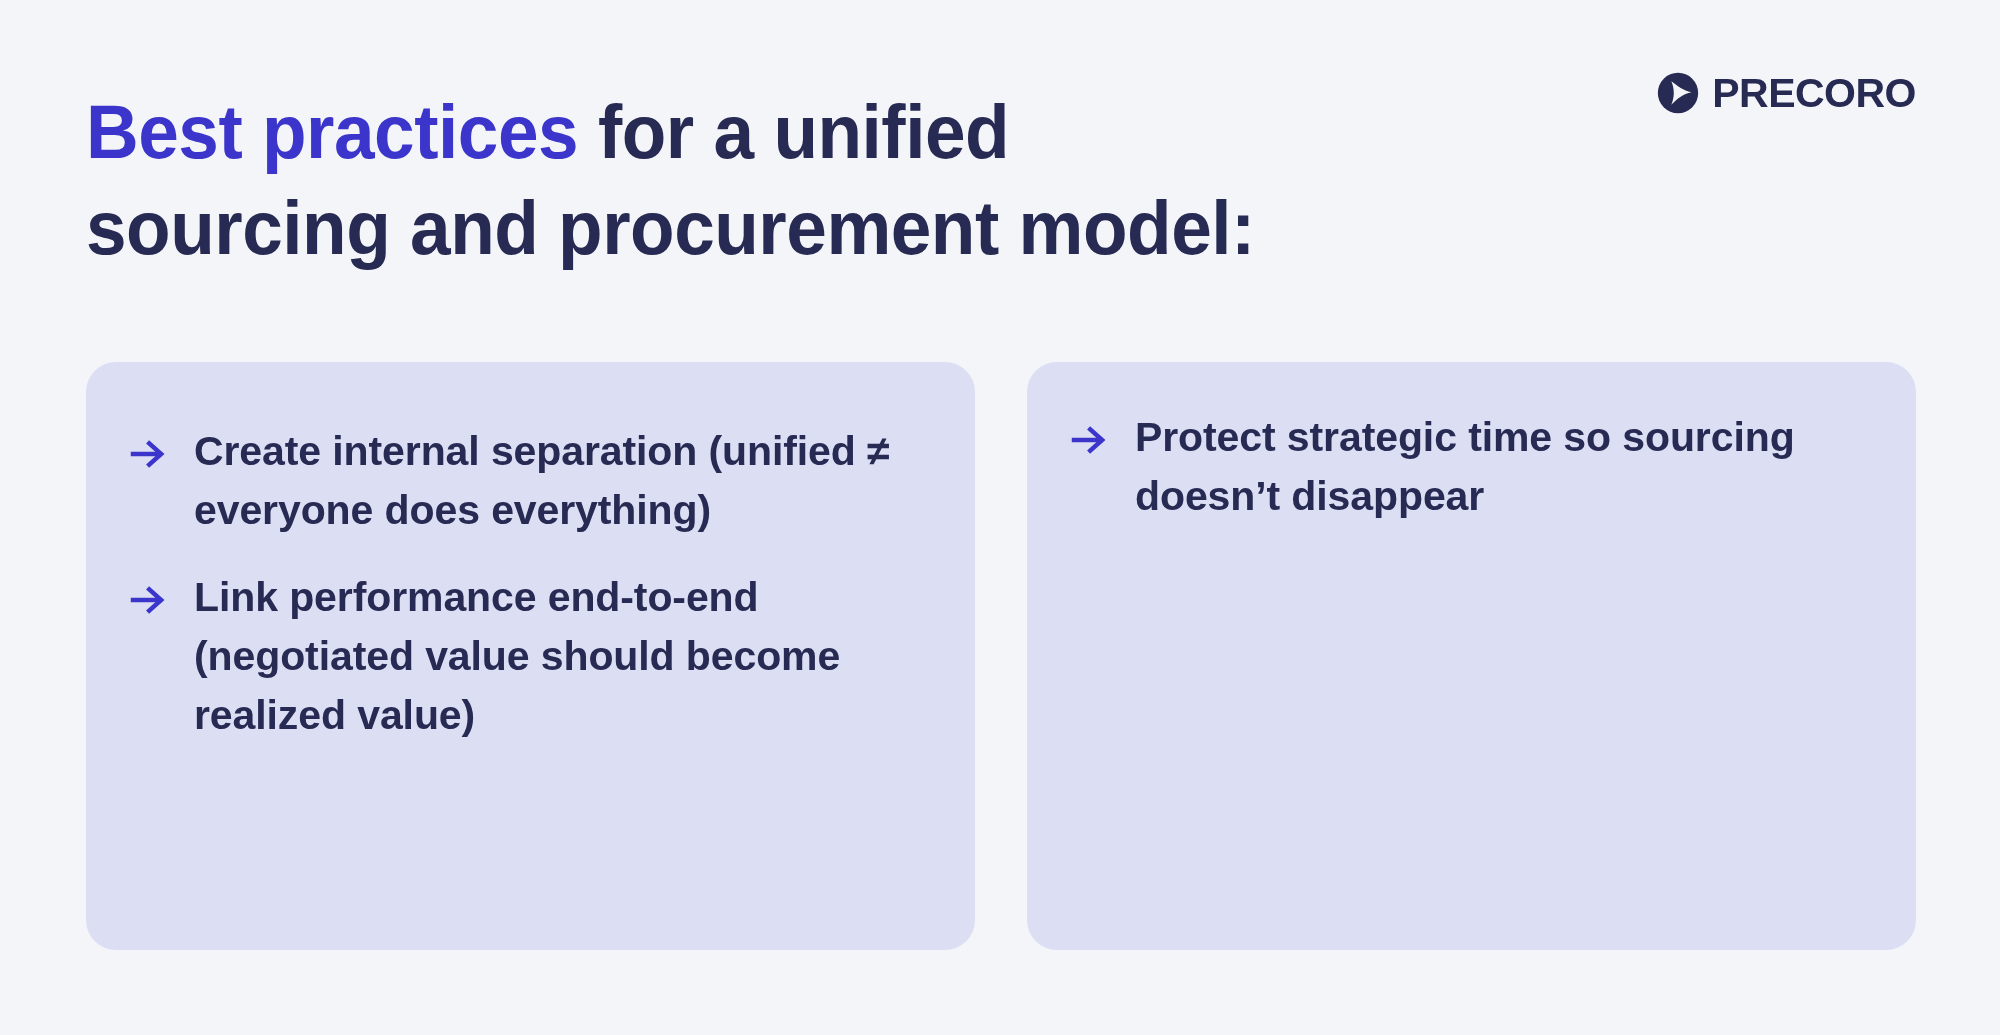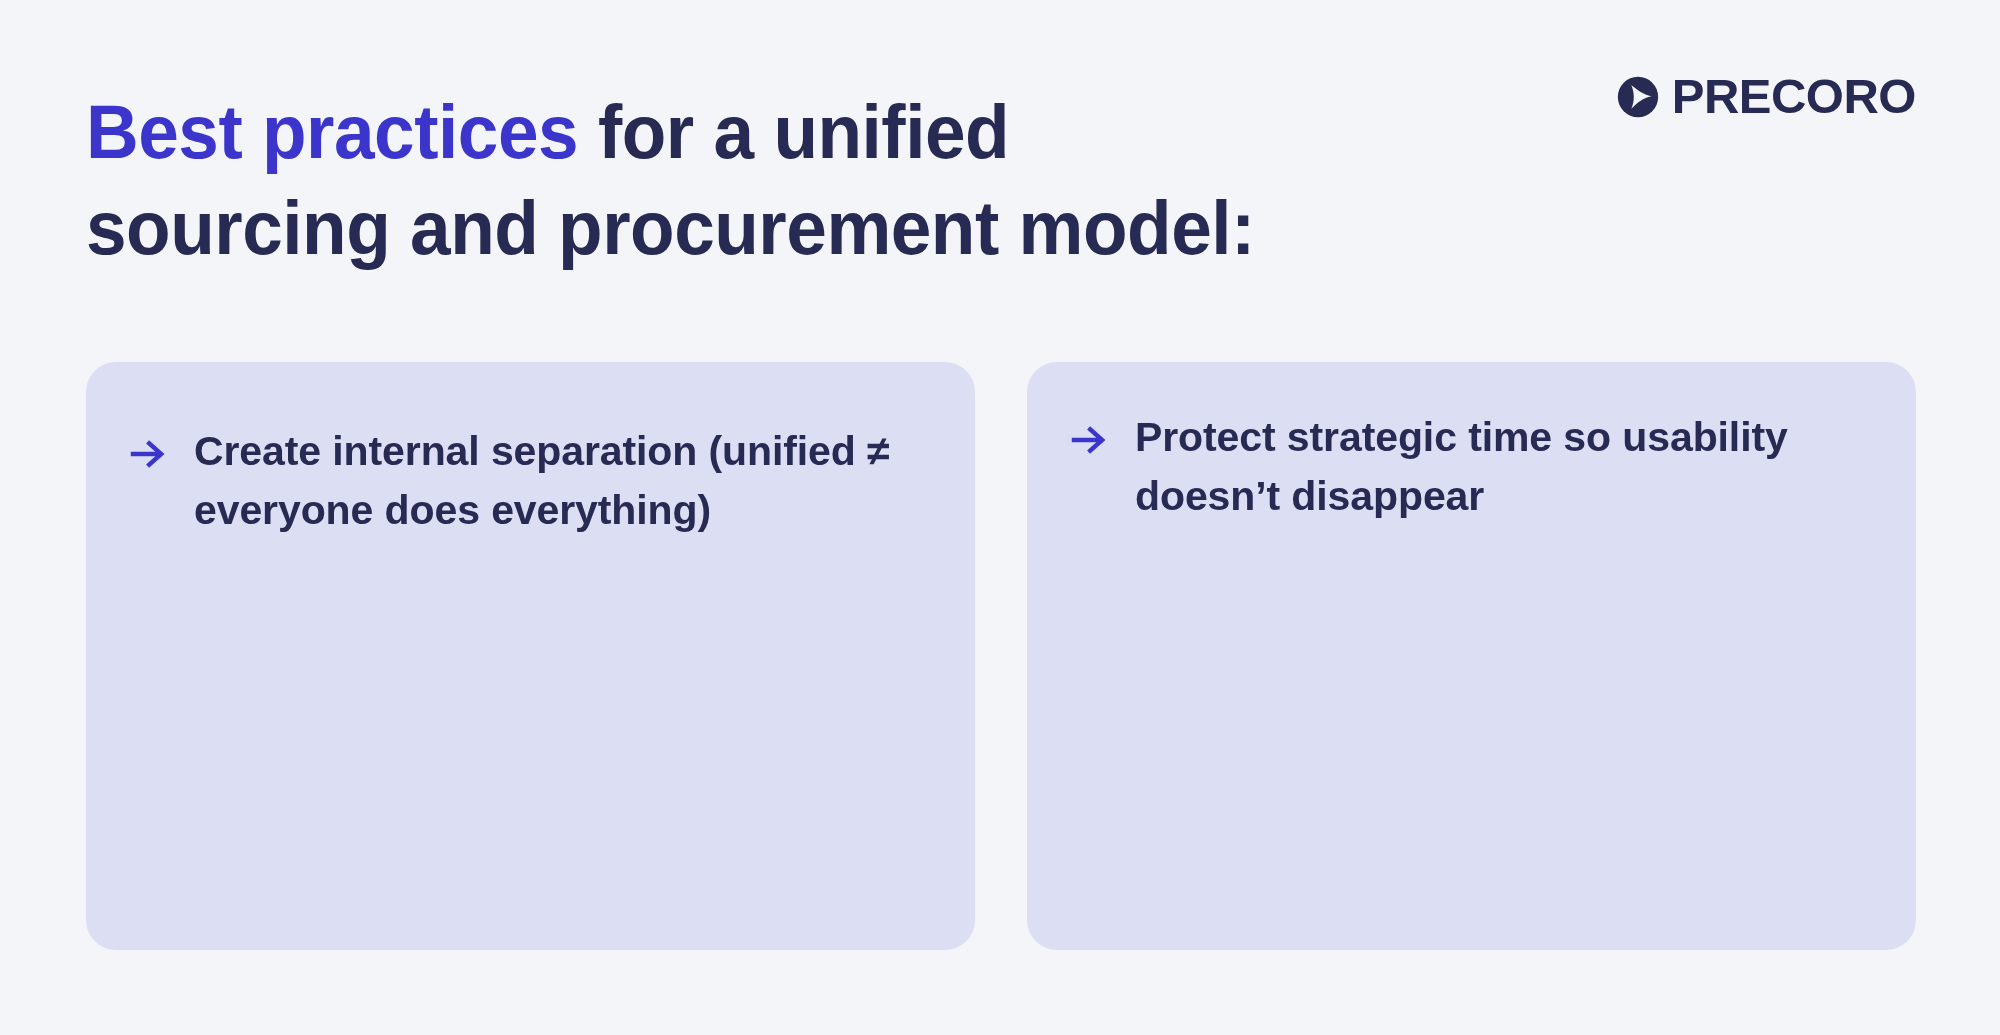--- a/index.html
+++ b/index.html
@@ -35,21 +35,21 @@
   }
   .logo-mark {
     width: 42px;
     height: 42px;
     flex: 0 0 42px;
     display: block;
   }
   .logo-text {
     font-family: "Liberation Sans", "DejaVu Sans", sans-serif;
     font-weight: bold;
-    font-size: 49px;
+    font-size: 41px;
     letter-spacing: -0.5px;
     color: #272a52;
     line-height: 1;
     white-space: nowrap;
   }
 
   
   .heading {
     position: absolute;
     left: 86px;
@@ -143,29 +143,36 @@
 
     <section class="card card--left">
       <ul class="bullets">
         <li class="bullet">
           <svg class="arrow-icon" viewBox="0 0 32 32" aria-hidden="true">
             <path d="M4 16 H25" stroke="#3b35cc" stroke-width="3.6" stroke-linecap="square" fill="none"></path>
             <path d="M17 7.5 L26.5 16 L17 24.5" stroke="#3b35cc" stroke-width="3.6" stroke-linecap="square" stroke-linejoin="miter" fill="none"></path>
           </svg>
           <span class="bullet-text">Create internal separation (unified ≠ everyone does everything)</span>
         </li>
+        <li class="bullet">
+          <svg class="arrow-icon" viewBox="0 0 32 32" aria-hidden="true">
+            <path d="M4 16 H25" stroke="#3b35cc" stroke-width="3.6" stroke-linecap="square" fill="none"></path>
+            <path d="M17 7.5 L26.5 16 L17 24.5" stroke="#3b35cc" stroke-width="3.6" stroke-linecap="square" stroke-linejoin="miter" fill="none"></path>
+          </svg>
+          <span class="bullet-text">Link performance end-to-end (negotiated value should become realized value)</span>
+        </li>
       </ul>
     </section>
 
     <section class="card card--right">
       <ul class="bullets">
         <li class="bullet">
           <svg class="arrow-icon" viewBox="0 0 32 32" aria-hidden="true">
             <path d="M4 16 H25" stroke="#3b35cc" stroke-width="3.6" stroke-linecap="square" fill="none"></path>
             <path d="M17 7.5 L26.5 16 L17 24.5" stroke="#3b35cc" stroke-width="3.6" stroke-linecap="square" stroke-linejoin="miter" fill="none"></path>
           </svg>
-          <span class="bullet-text">Protect strategic time so usability doesn’t disappear</span>
+          <span class="bullet-text">Protect strategic time so sourcing doesn’t disappear</span>
         </li>
       </ul>
     </section>
 
   </div>
 </div>
 
 </body></html>

